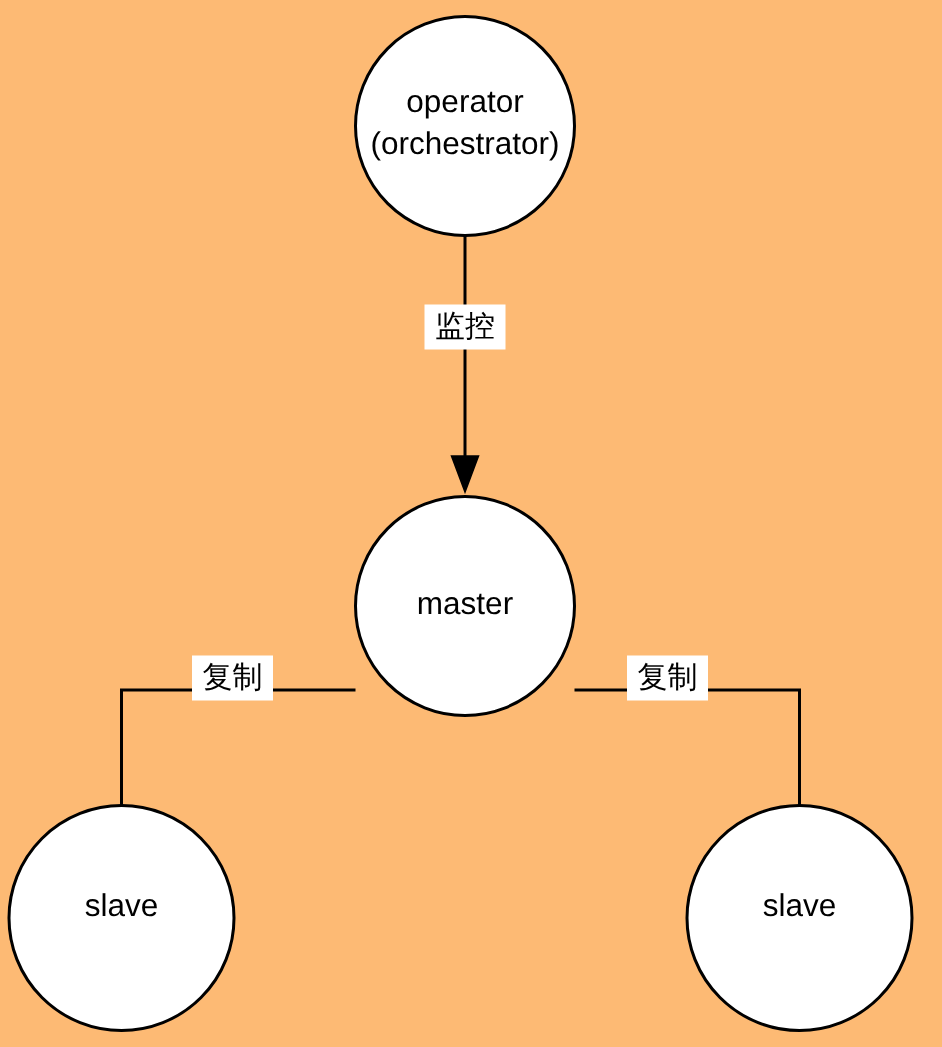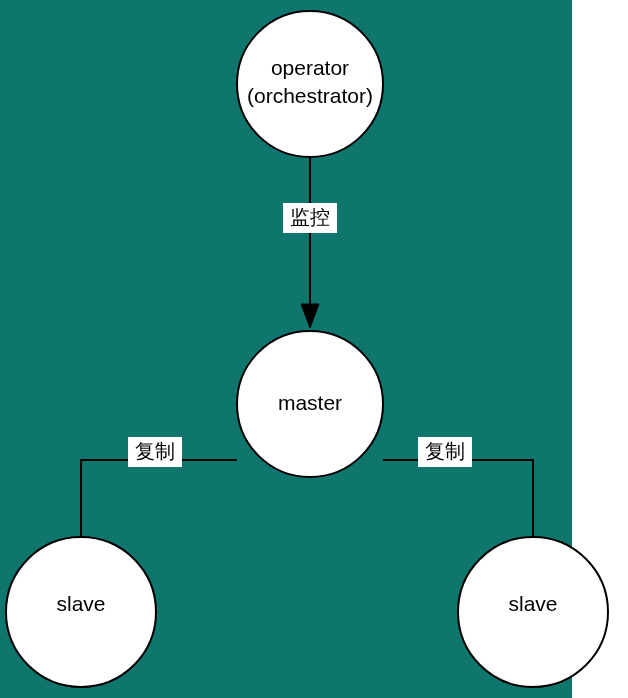--- a/index.html
+++ b/index.html
@@ -9,24 +9,23 @@
     background: #ffffff;
   }
   body {
     width: 628px;
     height: 698px;
     overflow: hidden;
     font-family: "Liberation Sans", "DejaVu Sans", sans-serif;
   }
   #diagram-canvas {
     position: relative;
-    width: 548px;
+    width: 628px;
     height: 698px;
-    background: #0f766e;
-    padding-left: 24px;
+    background: #fdba74;
   }
   #diagram-svg {
     position: absolute;
     top: 0;
     left: 0;
     width: 628px;
     height: 698px;
     display: block;
   }
   .node-shape {

